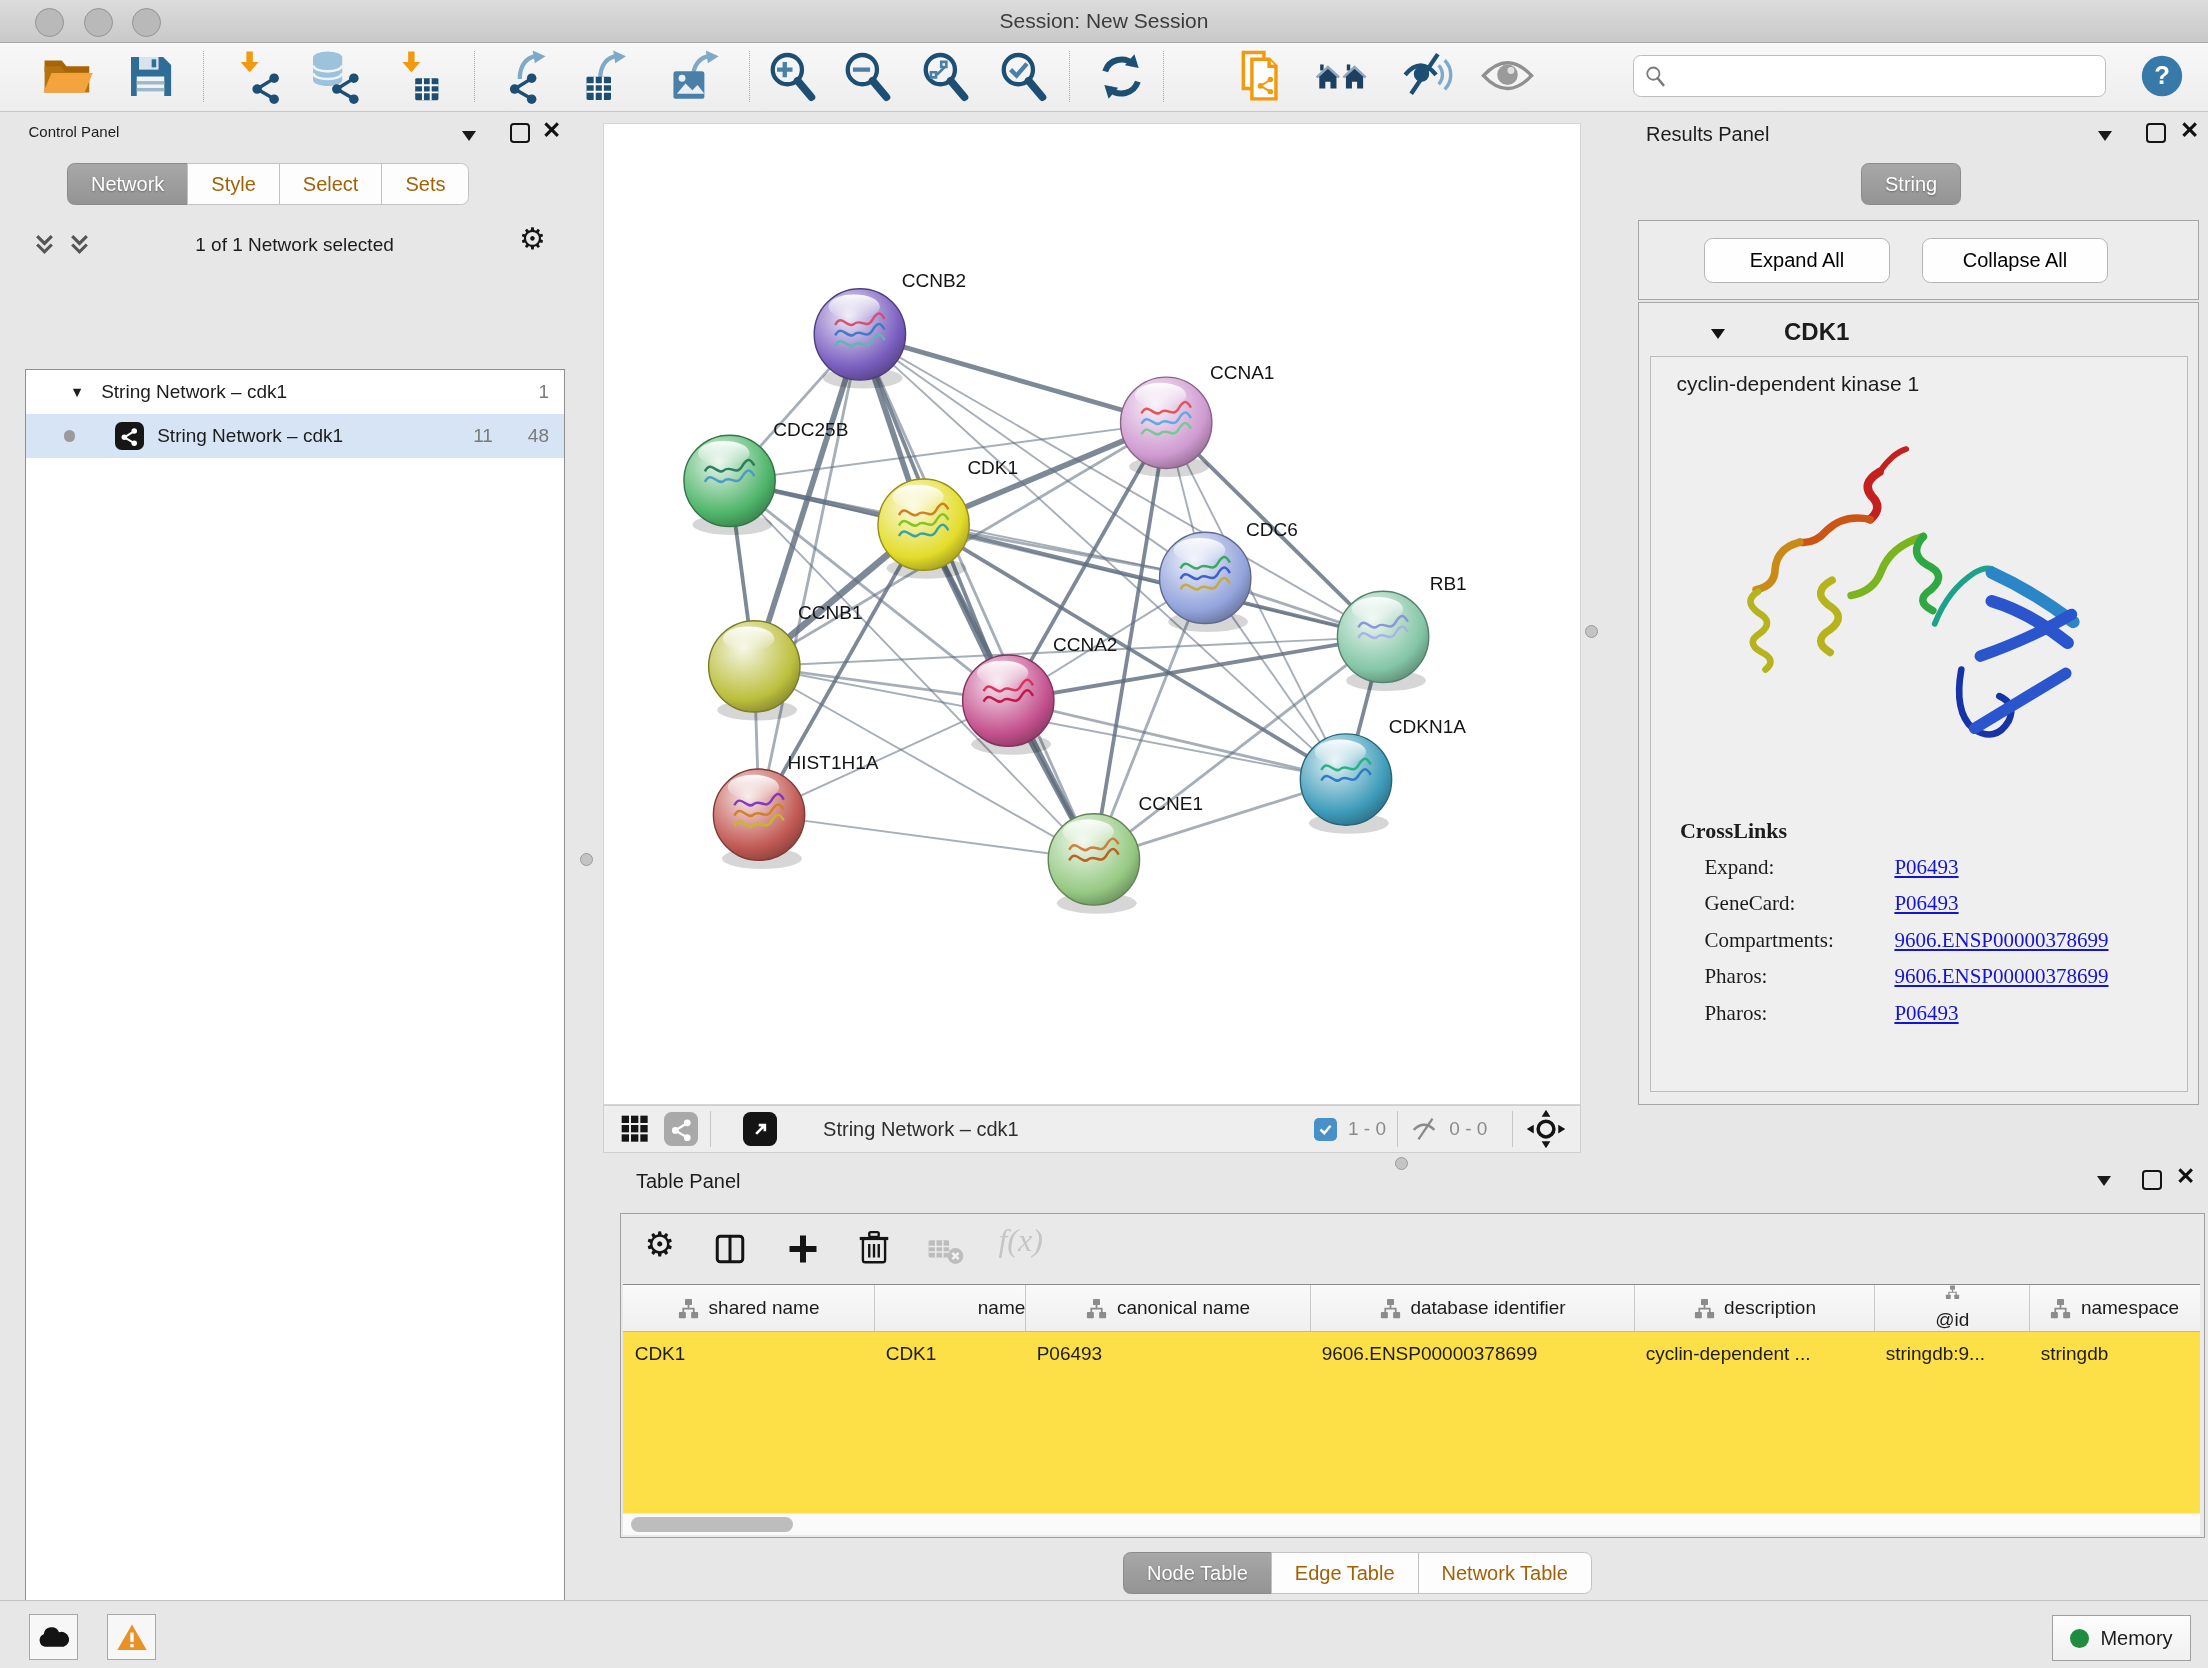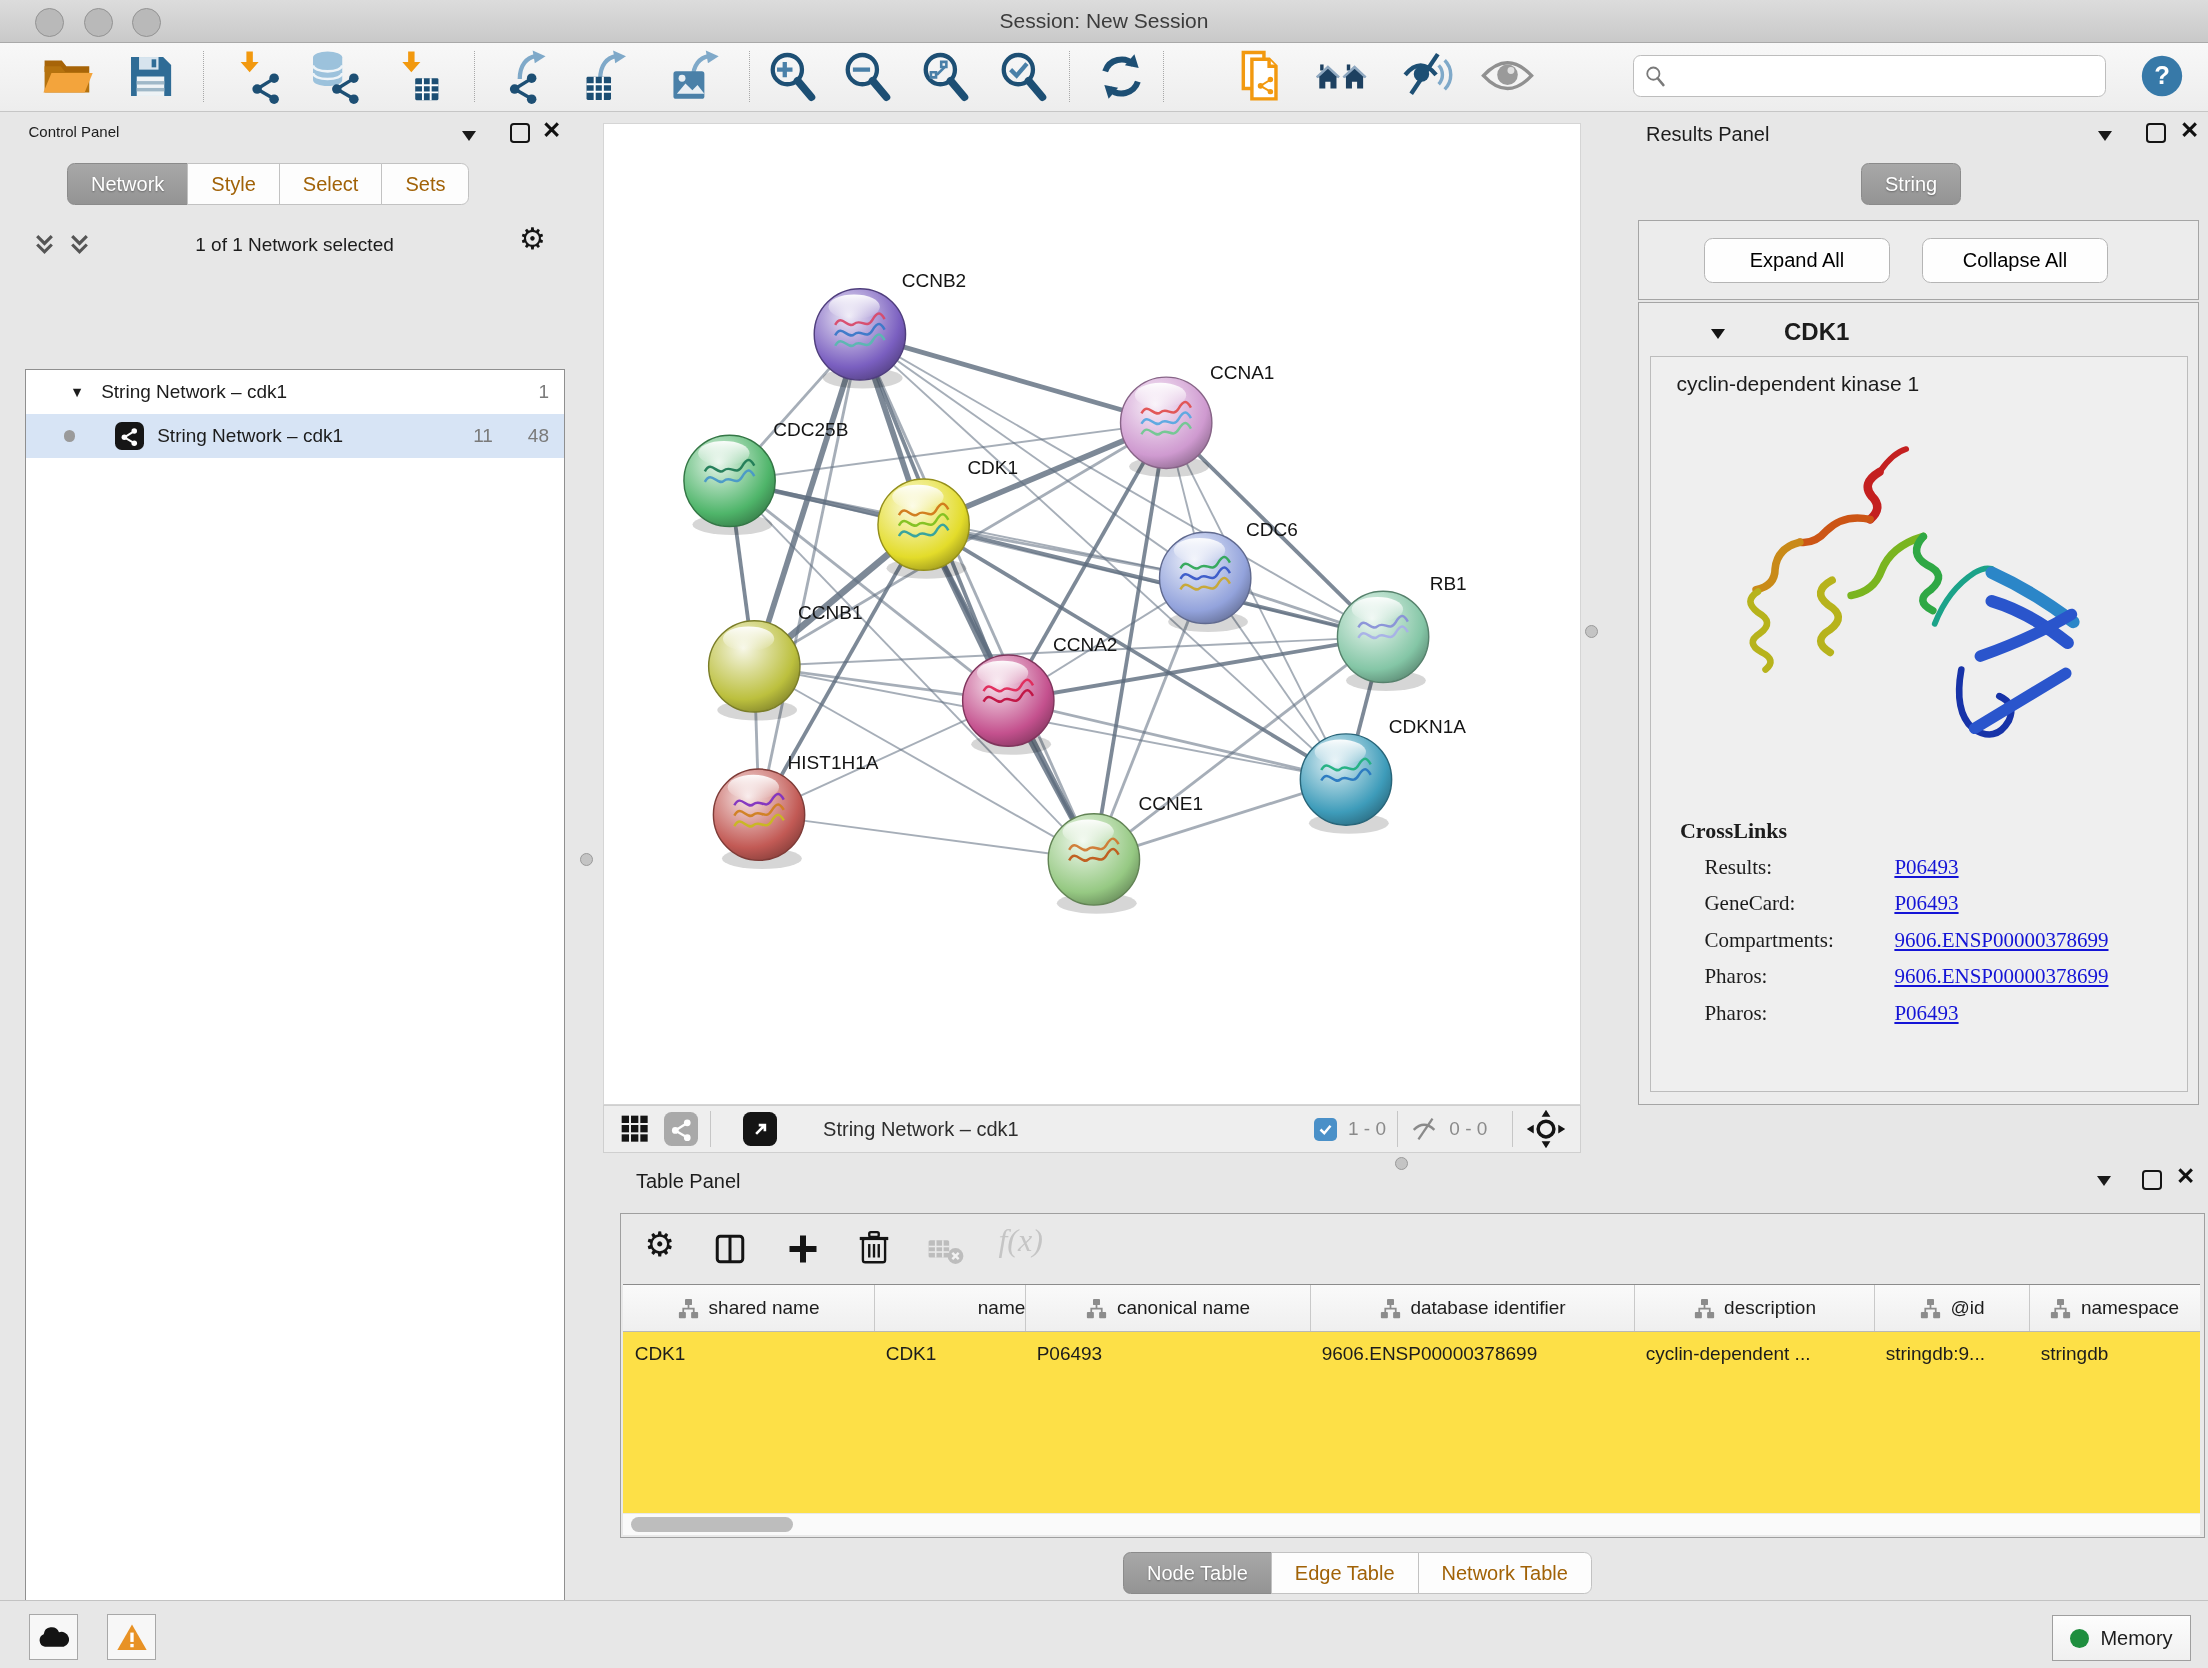--- a/index.html
+++ b/index.html
@@ -602,21 +602,21 @@
           <path d="M226 222 q14 -36 42 -54 q10 -6 18 -4" stroke-width="6" stroke="#1ba389" fill="none" stroke-linecap="round"></path>
           <path d="M286 168 q44 20 86 52" stroke-width="13" stroke="#2b86c8" fill="none" stroke-linecap="round"></path>
           <path d="M286 198 q40 12 80 44" stroke-width="13" stroke="#2a55cc" fill="none" stroke-linecap="round"></path>
           <path d="M370 212 q-40 24 -96 44" stroke-width="12" stroke="#2a55cc" fill="none" stroke-linecap="round"></path>
           <path d="M254 270 q-8 44 12 62 q24 16 38 -8 q8 -18 -10 -26" stroke-width="7" stroke="#1733a8" fill="none" stroke-linecap="round"></path>
           <path d="M268 332 l96 -58" stroke-width="12" stroke="#2a55cc" fill="none" stroke-linecap="round"></path>
         </svg>
       <div class="serif" style="font-size:22px;font-weight:bold;margin:5.7px 0 1.9px 28.5px">CrossLinks</div>
       <div class="serif">
         <div class="xl-row">
-          <span class="lbl">Results:</span>
+          <span class="lbl">Expand:</span>
           <a class="link" href="#">P06493</a>
           </div>
         <div class="xl-row">
           <span class="lbl">GeneCard:</span>
           <a class="link" href="#">P06493</a>
           </div>
         <div class="xl-row">
           <span class="lbl">Compartments:</span>
           <a class="link" href="#">9606.ENSP00000378699</a>
           </div>
@@ -695,21 +695,21 @@
               <use href="#sym-hier"></use>
             </svg>
             <span>database identifier</span>
           </div>
           <div class="th" style="width: 240px;">
             <svg width="21" height="21" viewBox="0 0 24 24">
               <use href="#sym-hier"></use>
             </svg>
             <span>description</span>
           </div>
-          <div class="th" style="width: 155px;">
+          <div class="th" style="width: 155px; flex-direction: column;">
             <svg width="21" height="21" viewBox="0 0 24 24">
               <use href="#sym-hier"></use>
             </svg>
             <span>@id</span>
           </div>
           <div class="th" style="width: 170px;">
             <svg width="21" height="21" viewBox="0 0 24 24">
               <use href="#sym-hier"></use>
             </svg>
             <span>namespace</span>

